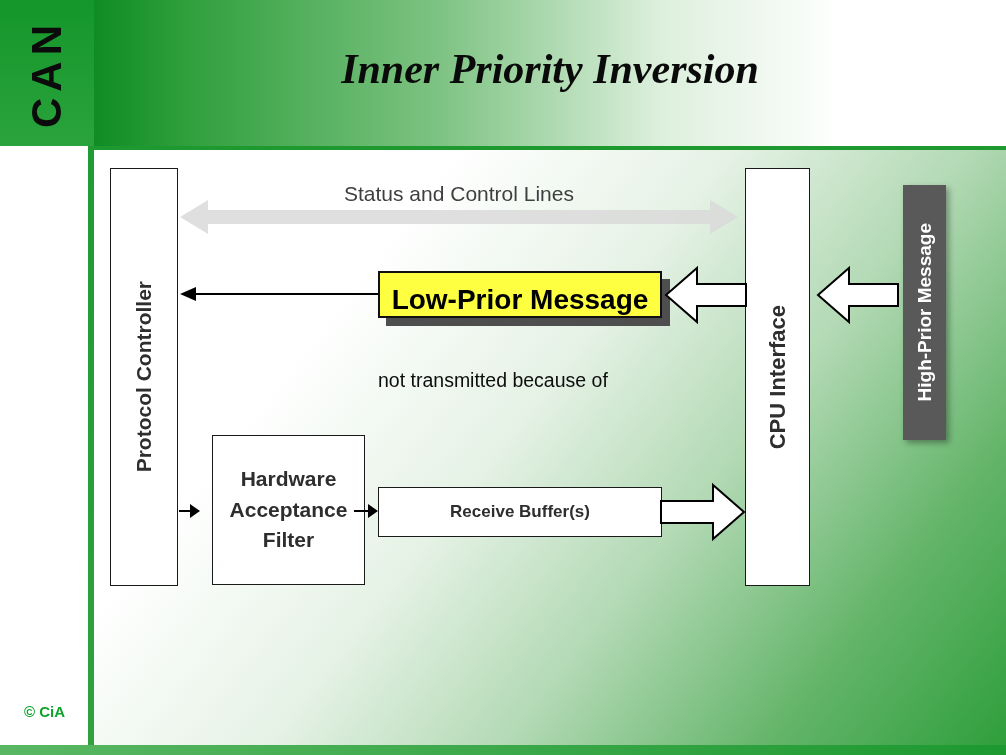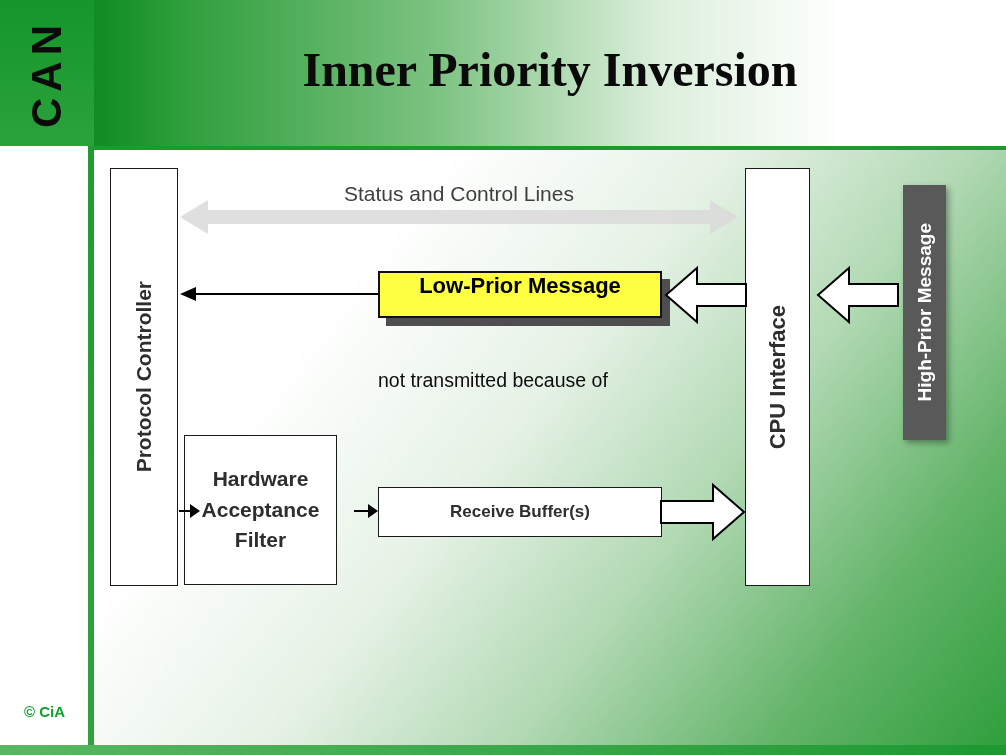--- a/index.html
+++ b/index.html
@@ -15,22 +15,22 @@
              background:linear-gradient(180deg,#14962a,#2aa33c);
              display:flex; align-items:center; justify-content:center; }
   .can-text { writing-mode:vertical-rl; transform:rotate(180deg);
               font-size:42px; font-weight:bold; color:#0b0b0b; letter-spacing:6px; }
   .copyright { position:absolute; left:24px; top:703px; font-size:15px; font-weight:bold; color:#0da32c; }
 
   
   .header { position:absolute; left:94px; top:0; width:912px; height:146px;
             background:linear-gradient(90deg,#0f8c23 0%,#2f9f3c 10%,#7ec383 38%,#dcefdc 62%,#ffffff 82%);
             display:flex; align-items:center; justify-content:center; }
-  .title { font-family:"Liberation Serif", serif; font-weight:bold;
-           font-size:48px; color:#0a0a0a; padding-bottom:8px; white-space:nowrap; }
+  .title { font-family:"Liberation Serif", serif; font-style:italic; font-weight:bold;
+           font-size:42px; color:#0a0a0a; padding-bottom:8px; white-space:nowrap; }
   .header-line { position:absolute; left:94px; top:146px; width:912px; height:4px; background:#1d9930; }
 
   
   .content-bg { position:absolute; left:94px; top:150px; width:912px; height:595px;
                 background:linear-gradient(128deg,#ffffff 0%,#ffffff 26%,#e6f2e6 46%,#b2d9b4 64%,#63b469 83%,#2f9f3c 100%); }
 
   .bottom-bar { position:absolute; left:0; top:745px; width:1006px; height:10px;
                 background:linear-gradient(90deg,#59b763,#1d9930); }
 
   
@@ -38,25 +38,25 @@
           display:flex; align-items:center; justify-content:center;
           font-weight:bold; color:#2e2e2e; }
   .vlabel { writing-mode:vertical-rl; transform:rotate(180deg); white-space:nowrap; }
 
   .protocol-controller { left:110px; top:168px; width:68px; height:418px; font-size:21px; }
   .cpu-interface { left:745px; top:168px; width:65px; height:418px; font-size:22px; }
   .status-label { position:absolute; left:180px; top:182px; width:558px; text-align:center;
                   font-size:21px; color:#3f3f3f; }
   .low-prior { position:absolute; left:378px; top:271px; width:284px; height:47px;
                background:#feff41; border:2px solid #101010; box-shadow:8px 8px 0 #4e4e4e;
-               display:flex; align-items:flex-start; justify-content:center;
-               font-weight:bold; font-size:22px; color:#000000; }
+               display:flex; align-items:flex-end; justify-content:center;
+               font-weight:bold; font-size:28px; color:#000000; }
   .note { position:absolute; left:378px; top:339px; width:320px; font-size:19.5px;
           color:#0d0d0d; line-height:1.35;margin-top:28px; }
-  .haf { left:184px; top:435px; width:153px; height:150px; font-size:21px;
+  .haf { left:212px; top:435px; width:153px; height:150px; font-size:21px;
          line-height:1.45; text-align:center; padding:0 5px; }
   .receive { left:378px; top:487px; width:284px; height:50px; font-size:17px; }
   .high-prior { position:absolute; left:903px; top:185px; width:43px; height:255px;
                 background:#595959; color:#ffffff; font-size:19px; font-weight:bold;
                 display:flex; align-items:center; justify-content:center;
                 box-shadow:3px 3px 6px rgba(0,0,0,0.35); }
 
   .footer-label { position:absolute; right:6px; top:688px; font-size:48px; font-weight:bold;
                   color:#0da32c; letter-spacing:1px; word-spacing:14px; white-space:nowrap; }
 

